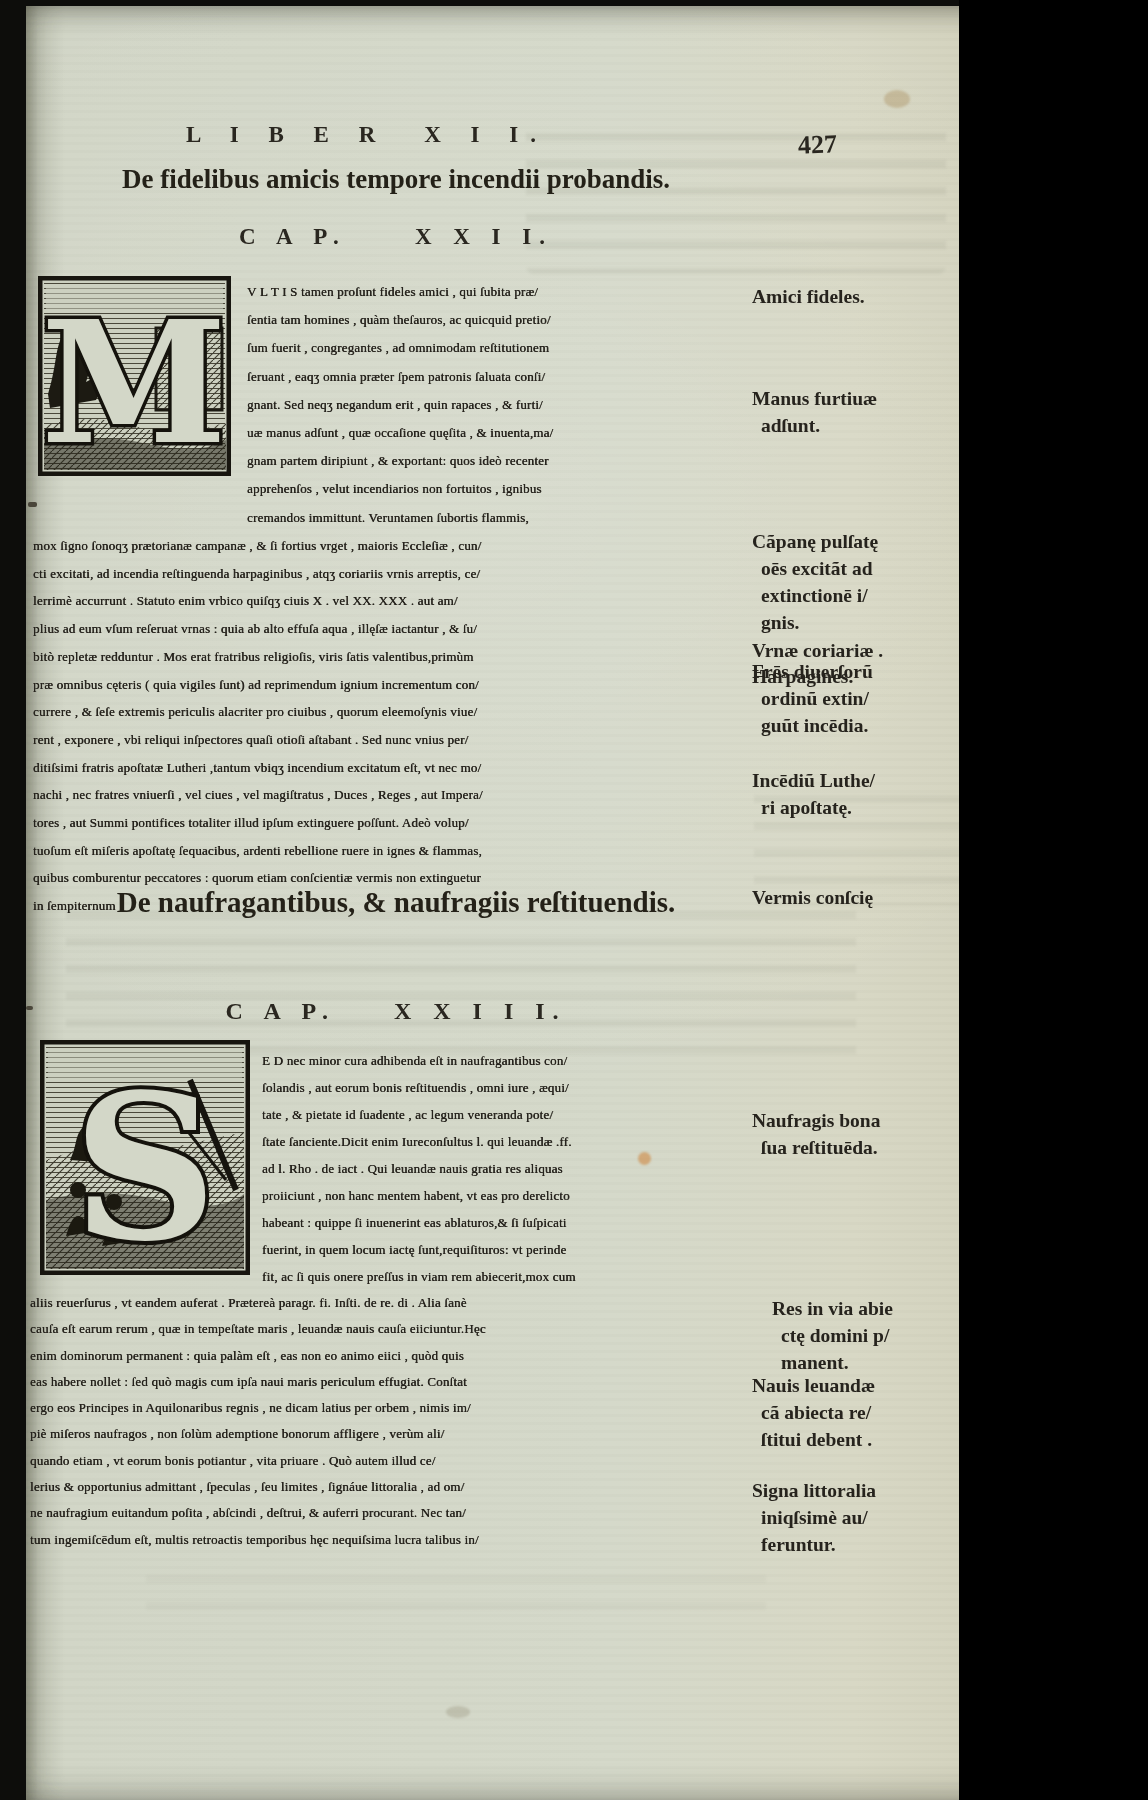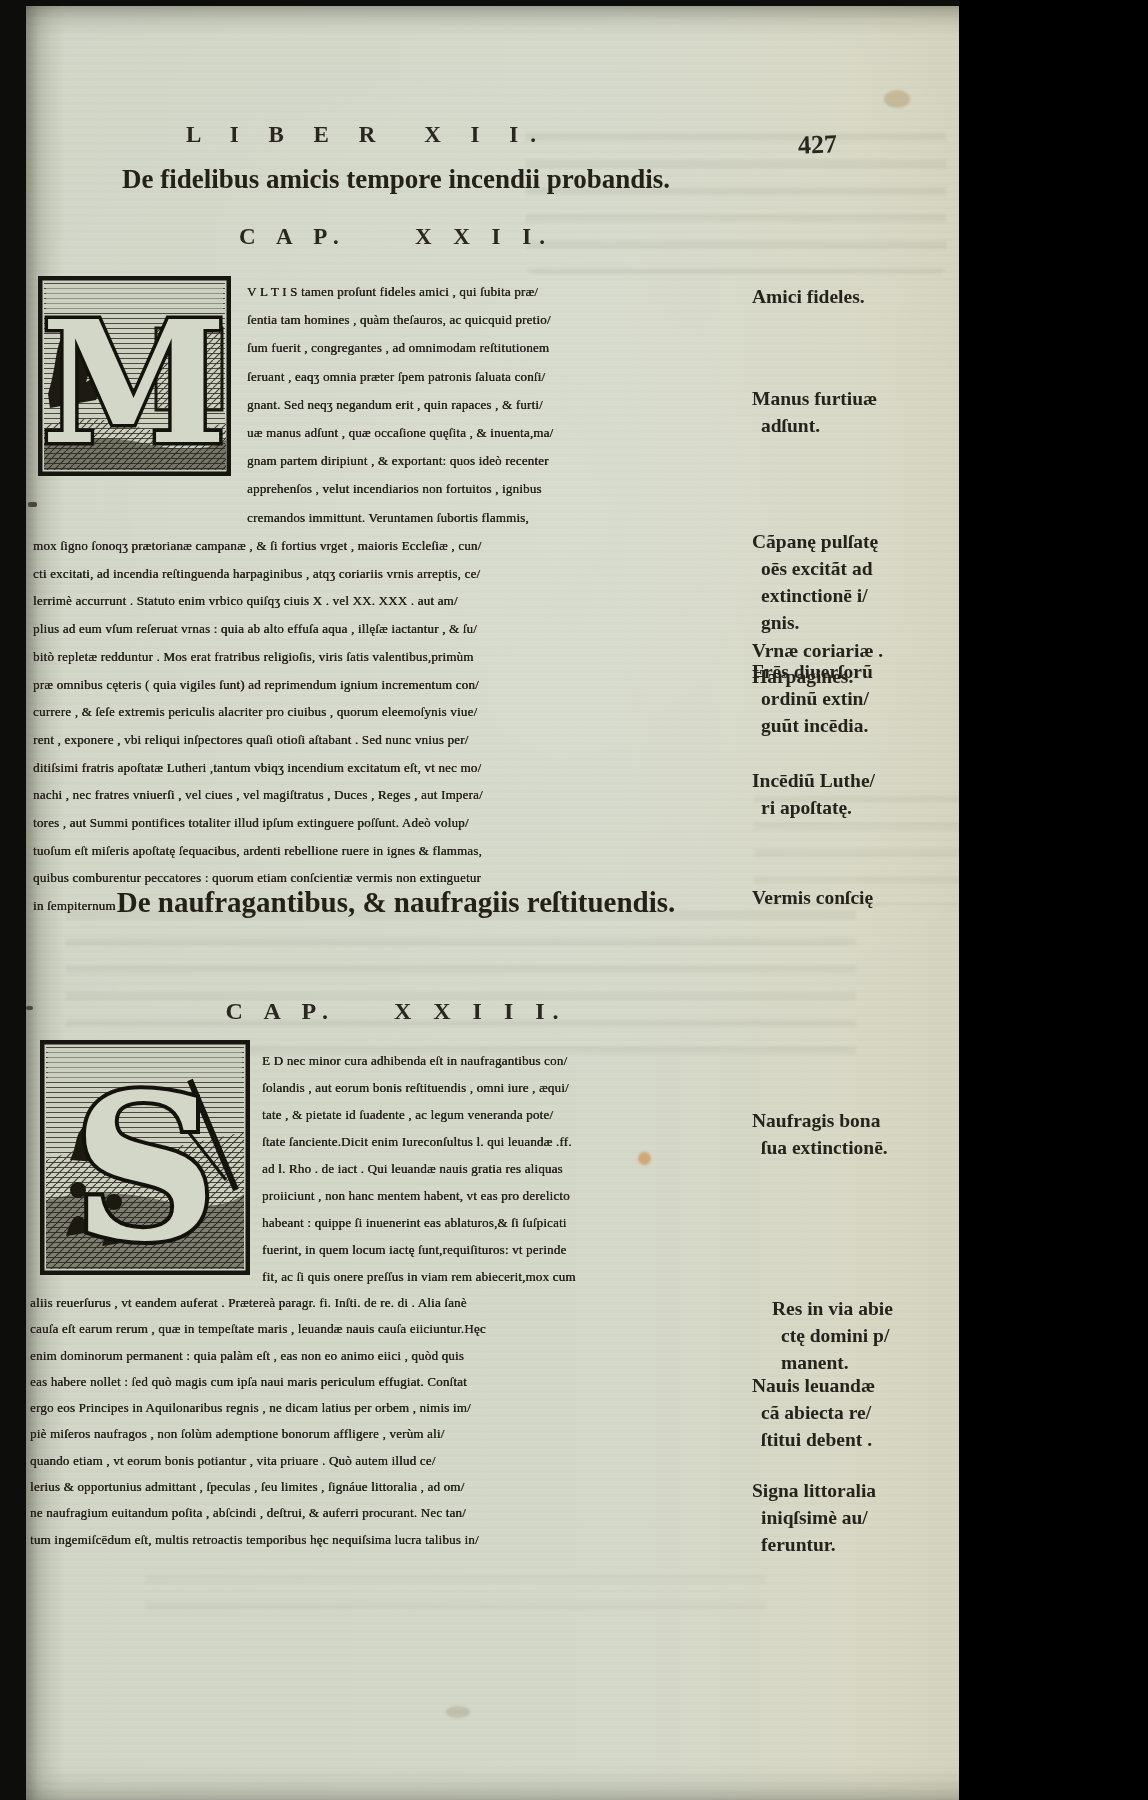--- a/index.html
+++ b/index.html
@@ -199,21 +199,21 @@
         <div class="tl">ergo eos Principes in Aquilonaribus regnis , ne dicam latius per orbem , nimis im/</div>
         <div class="tl">piè miſeros naufragos , non ſolùm ademptione bonorum affligere , verùm ali/</div>
         <div class="tl">quando etiam , vt eorum bonis potiantur , vita priuare . Quò autem illud ce/</div>
         <div class="tl">lerius &amp; opportunius admittant , ſpeculas , ſeu limites , ſignáue littoralia , ad om/</div>
         <div class="tl">ne naufragium euitandum poſita , abſcindi , deſtrui, &amp; auferri procurant. Nec tan/</div>
         <div class="tl">tum ingemiſcēdum eſt, multis retroactis temporibus hęc nequiſsima lucra talibus in/</div>
       </div>
 
     <div class="mnote" style="top:1101px;">
         <div class="tl">Naufragis bona</div>
-        <div class="tl">ſua extinctionē.</div>
+        <div class="tl">ſua reſtituēda.</div>
       </div>
     <div class="mnote" style="top:1289px;margin-left:20px;">
         <div class="tl">Res in via abie</div>
         <div class="tl">ctę domini p/</div>
         <div class="tl">manent.</div>
       </div>
     <div class="mnote" style="top:1366px;">
         <div class="tl">Nauis leuandæ</div>
         <div class="tl">cã abiecta re/</div>
         <div class="tl">ſtitui debent .</div>

